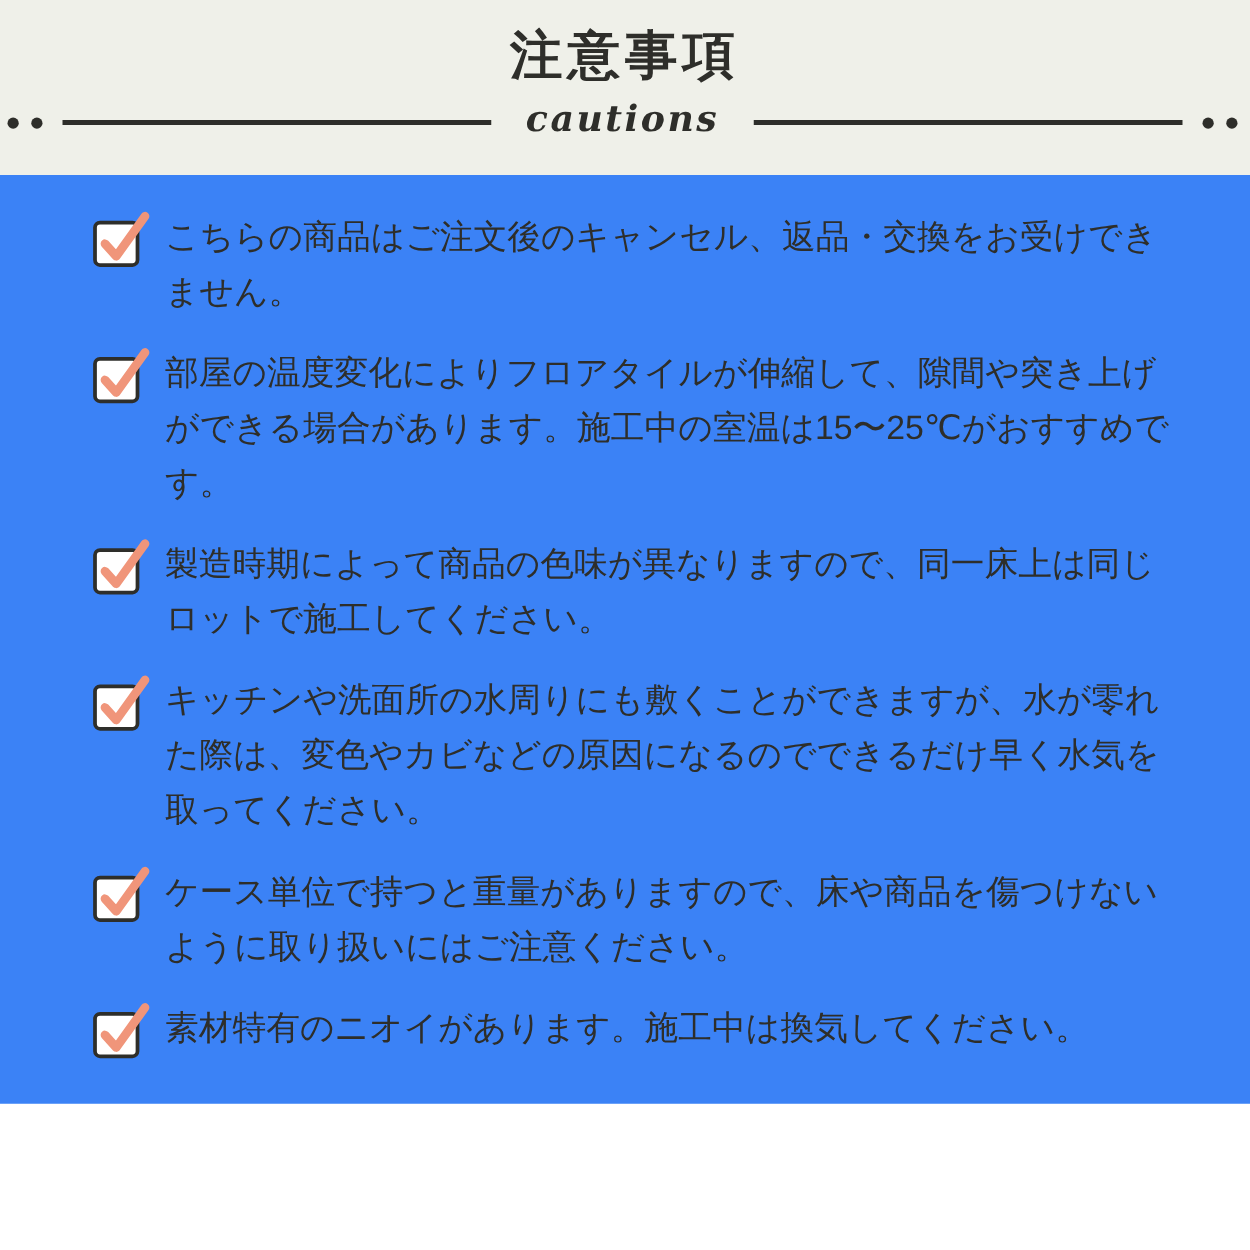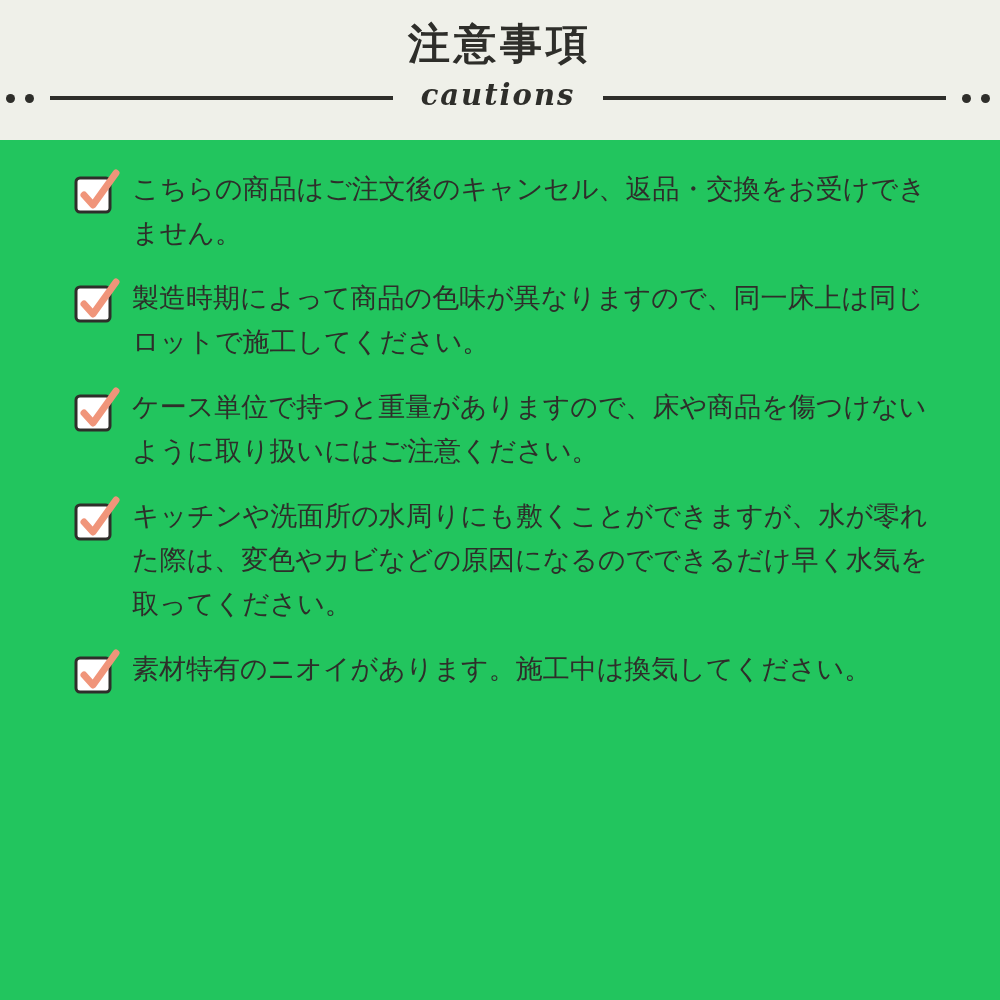--- a/index.html
+++ b/index.html
@@ -7,22 +7,22 @@
     padding: 0;
     width: 1000px;
     height: 1000px;
     background: #FFFFFF;
     overflow: hidden;
     font-family: "Liberation Sans", "DejaVu Sans", sans-serif;
     color: #2E2E2A;
   }
   .page {
     width: 1000px;
-    height: 1000px;
-    background: #22c55e;
+    height: 883px;
+    background: #3b82f6;
   }
 
   
   .header {
     position: relative;
     width: 100%;
     height: 140px;
     background: #EFF0E9;
   }
   .title {
@@ -122,55 +122,64 @@
       <span class="checkbox">
         <svg width="46" height="48" viewBox="0 0 46 48" xmlns="http://www.w3.org/2000/svg">
           <rect x="2" y="11" width="34" height="34" rx="4" fill="#FFFFFF" stroke="#2E2E2A" stroke-width="3"></rect>
           <path d="M10 28 L19 38 L42 6" fill="none" stroke="#F0957A" stroke-width="7" stroke-linecap="round" stroke-linejoin="round"></path>
         </svg>
       </span>
       <p>こちらの商品はご注文後のキャンセル、返品・交換をお受けできません。</p>
     </div>
 
 
+    <div class="item">
+      <span class="checkbox">
+        <svg width="46" height="48" viewBox="0 0 46 48" xmlns="http://www.w3.org/2000/svg">
+          <rect x="2" y="11" width="34" height="34" rx="4" fill="#FFFFFF" stroke="#2E2E2A" stroke-width="3"></rect>
+          <path d="M10 28 L19 38 L42 6" fill="none" stroke="#F0957A" stroke-width="7" stroke-linecap="round" stroke-linejoin="round"></path>
+        </svg>
+      </span>
+      <p>部屋の温度変化によりフロアタイルが伸縮して、隙間や突き上げができる場合があります。施工中の室温は15〜25℃がおすすめです。</p>
+    </div>
 
     <div class="item">
       <span class="checkbox">
         <svg width="46" height="48" viewBox="0 0 46 48" xmlns="http://www.w3.org/2000/svg">
           <rect x="2" y="11" width="34" height="34" rx="4" fill="#FFFFFF" stroke="#2E2E2A" stroke-width="3"></rect>
           <path d="M10 28 L19 38 L42 6" fill="none" stroke="#F0957A" stroke-width="7" stroke-linecap="round" stroke-linejoin="round"></path>
         </svg>
       </span>
       <p>製造時期によって商品の色味が異なりますので、同一床上は同じロットで施工してください。</p>
+    </div>
+
+    <div class="item">
+      <span class="checkbox">
+        <svg width="46" height="48" viewBox="0 0 46 48" xmlns="http://www.w3.org/2000/svg">
+          <rect x="2" y="11" width="34" height="34" rx="4" fill="#FFFFFF" stroke="#2E2E2A" stroke-width="3"></rect>
+          <path d="M10 28 L19 38 L42 6" fill="none" stroke="#F0957A" stroke-width="7" stroke-linecap="round" stroke-linejoin="round"></path>
+        </svg>
+      </span>
+      <p>キッチンや洗面所の水周りにも敷くことができますが、水が零れた際は、変色やカビなどの原因になるのでできるだけ早く水気を取ってください。</p>
     </div>
 
     <div class="item">
       <span class="checkbox">
         <svg width="46" height="48" viewBox="0 0 46 48" xmlns="http://www.w3.org/2000/svg">
           <rect x="2" y="11" width="34" height="34" rx="4" fill="#FFFFFF" stroke="#2E2E2A" stroke-width="3"></rect>
           <path d="M10 28 L19 38 L42 6" fill="none" stroke="#F0957A" stroke-width="7" stroke-linecap="round" stroke-linejoin="round"></path>
         </svg>
       </span>
       <p>ケース単位で持つと重量がありますので、床や商品を傷つけないように取り扱いにはご注意ください。</p>
     </div>
 
     <div class="item">
       <span class="checkbox">
         <svg width="46" height="48" viewBox="0 0 46 48" xmlns="http://www.w3.org/2000/svg">
           <rect x="2" y="11" width="34" height="34" rx="4" fill="#FFFFFF" stroke="#2E2E2A" stroke-width="3"></rect>
           <path d="M10 28 L19 38 L42 6" fill="none" stroke="#F0957A" stroke-width="7" stroke-linecap="round" stroke-linejoin="round"></path>
         </svg>
       </span>
-      <p>キッチンや洗面所の水周りにも敷くことができますが、水が零れた際は、変色やカビなどの原因になるのでできるだけ早く水気を取ってください。</p>
-    </div>
-
-    <div class="item">
-      <span class="checkbox">
-        <svg width="46" height="48" viewBox="0 0 46 48" xmlns="http://www.w3.org/2000/svg">
-          <rect x="2" y="11" width="34" height="34" rx="4" fill="#FFFFFF" stroke="#2E2E2A" stroke-width="3"></rect>
-          <path d="M10 28 L19 38 L42 6" fill="none" stroke="#F0957A" stroke-width="7" stroke-linecap="round" stroke-linejoin="round"></path>
-        </svg>
-      </span>
       <p>素材特有のニオイがあります。施工中は換気してください。</p>
     </div>
 
   </main>
 </div>
 
 </body></html>

